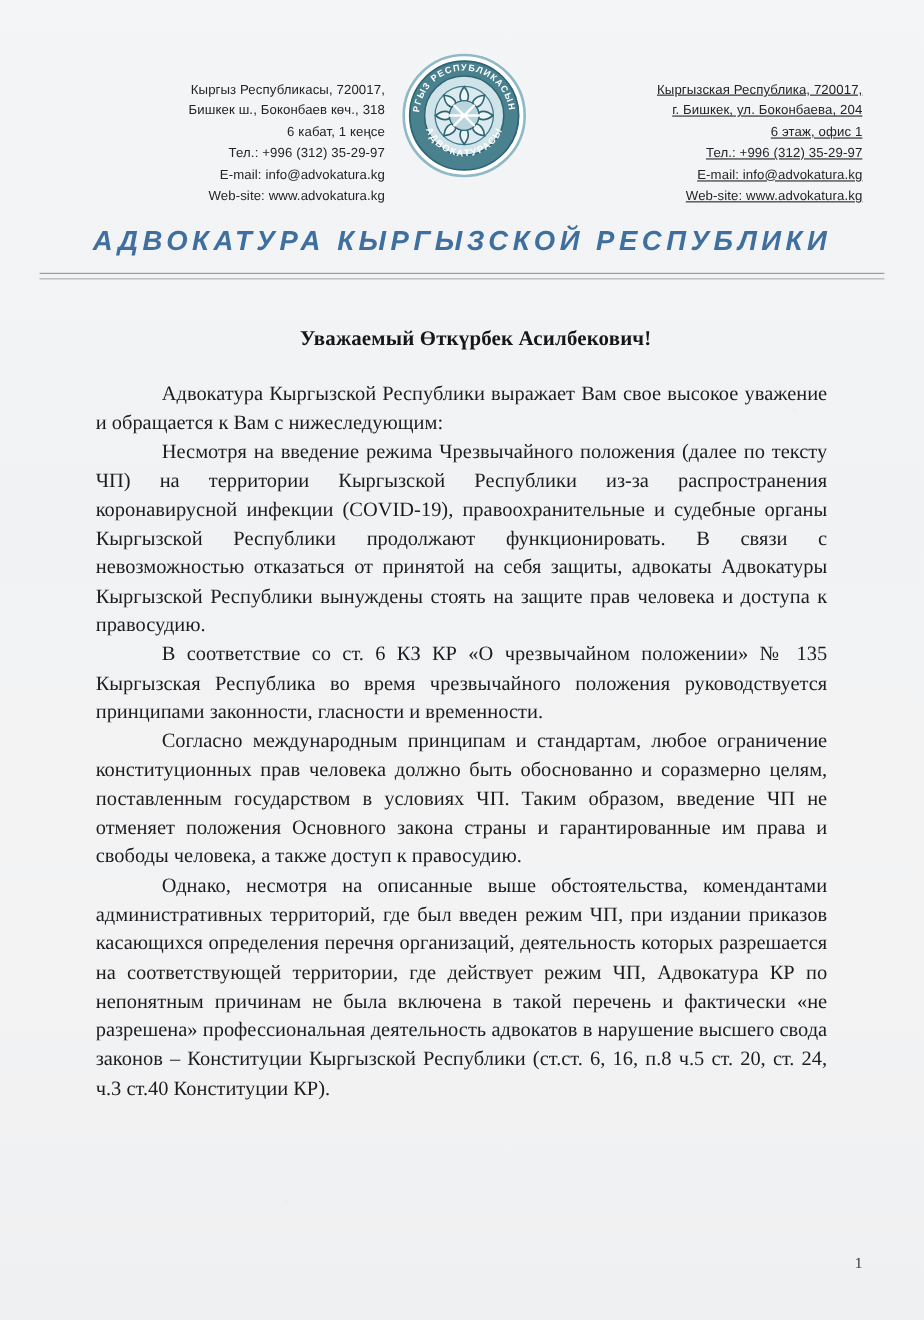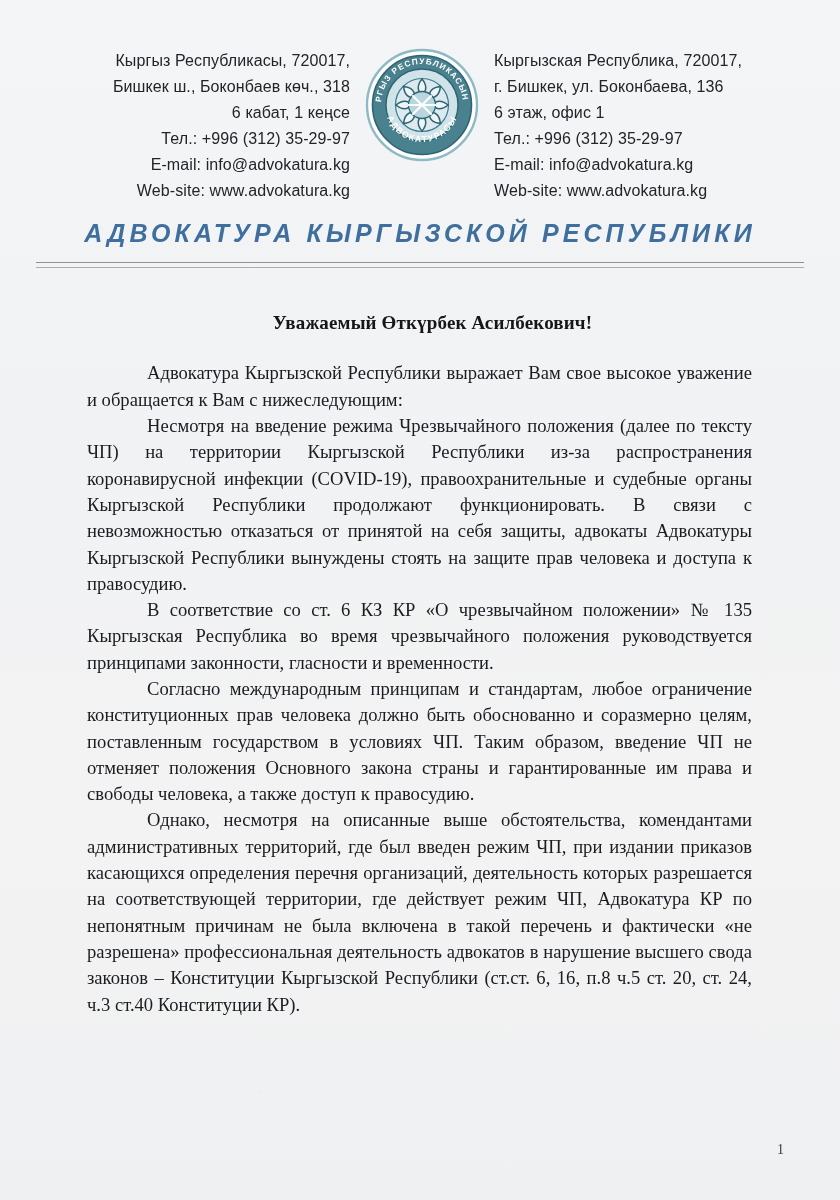--- a/index.html
+++ b/index.html
@@ -26,27 +26,28 @@
   .letterhead {
     position: relative;
     display: flex;
     align-items: flex-start;
     justify-content: space-between;
     padding: 44px 56px 0 60px;
     box-sizing: border-box;
   }
   .contact-block {
     font-family: "Liberation Sans", "DejaVu Sans", sans-serif;
-    font-size: 16px;
+    font-size: 12px;
     line-height: 1.62;
     color: #232428;
     white-space: nowrap;
+    margin-top: 24px;
   }
   .contact-block.left  { text-align: right; width: 290px; padding-top: 4px; }
-  .contact-block.right { text-align: left;  width: 290px; padding-top: 4px; }
+  .contact-block.right { text-align: right;  width: 290px; padding-top: 4px; text-decoration: underline; }
   .contact-block div { letter-spacing: .1px; }
 
   
   .emblem-wrap {
     width: 118px;
     height: 118px;
     flex: 0 0 118px;
     margin-top: 2px;
     display: flex;
     align-items: center;
@@ -225,21 +226,21 @@
             <line x1="50" y1="50" x2="68" y2="68"></line>
             <line x1="68" y1="50" x2="50" y2="68"></line>
             <line x1="45.5" y1="59" x2="72.5" y2="59"></line>
           </g>
         </g>
       </svg>
     </div>
 
     <div class="contact-block right">
       <div>Кыргызская Республика, 720017,</div>
-      <div>г. Бишкек, ул. Боконбаева, 136</div>
+      <div>г. Бишкек, ул. Боконбаева, 204</div>
       <div>6 этаж, офис 1</div>
       <div>Тел.: +996 (312) 35-29-97</div>
       <div>E-mail: info@advokatura.kg</div>
       <div>Web-site: www.advokatura.kg</div>
     </div>
   </div>
 
   <div class="org-title">АДВОКАТУРА КЫРГЫЗСКОЙ РЕСПУБЛИКИ</div>
   <div class="rule-double"></div>
 

